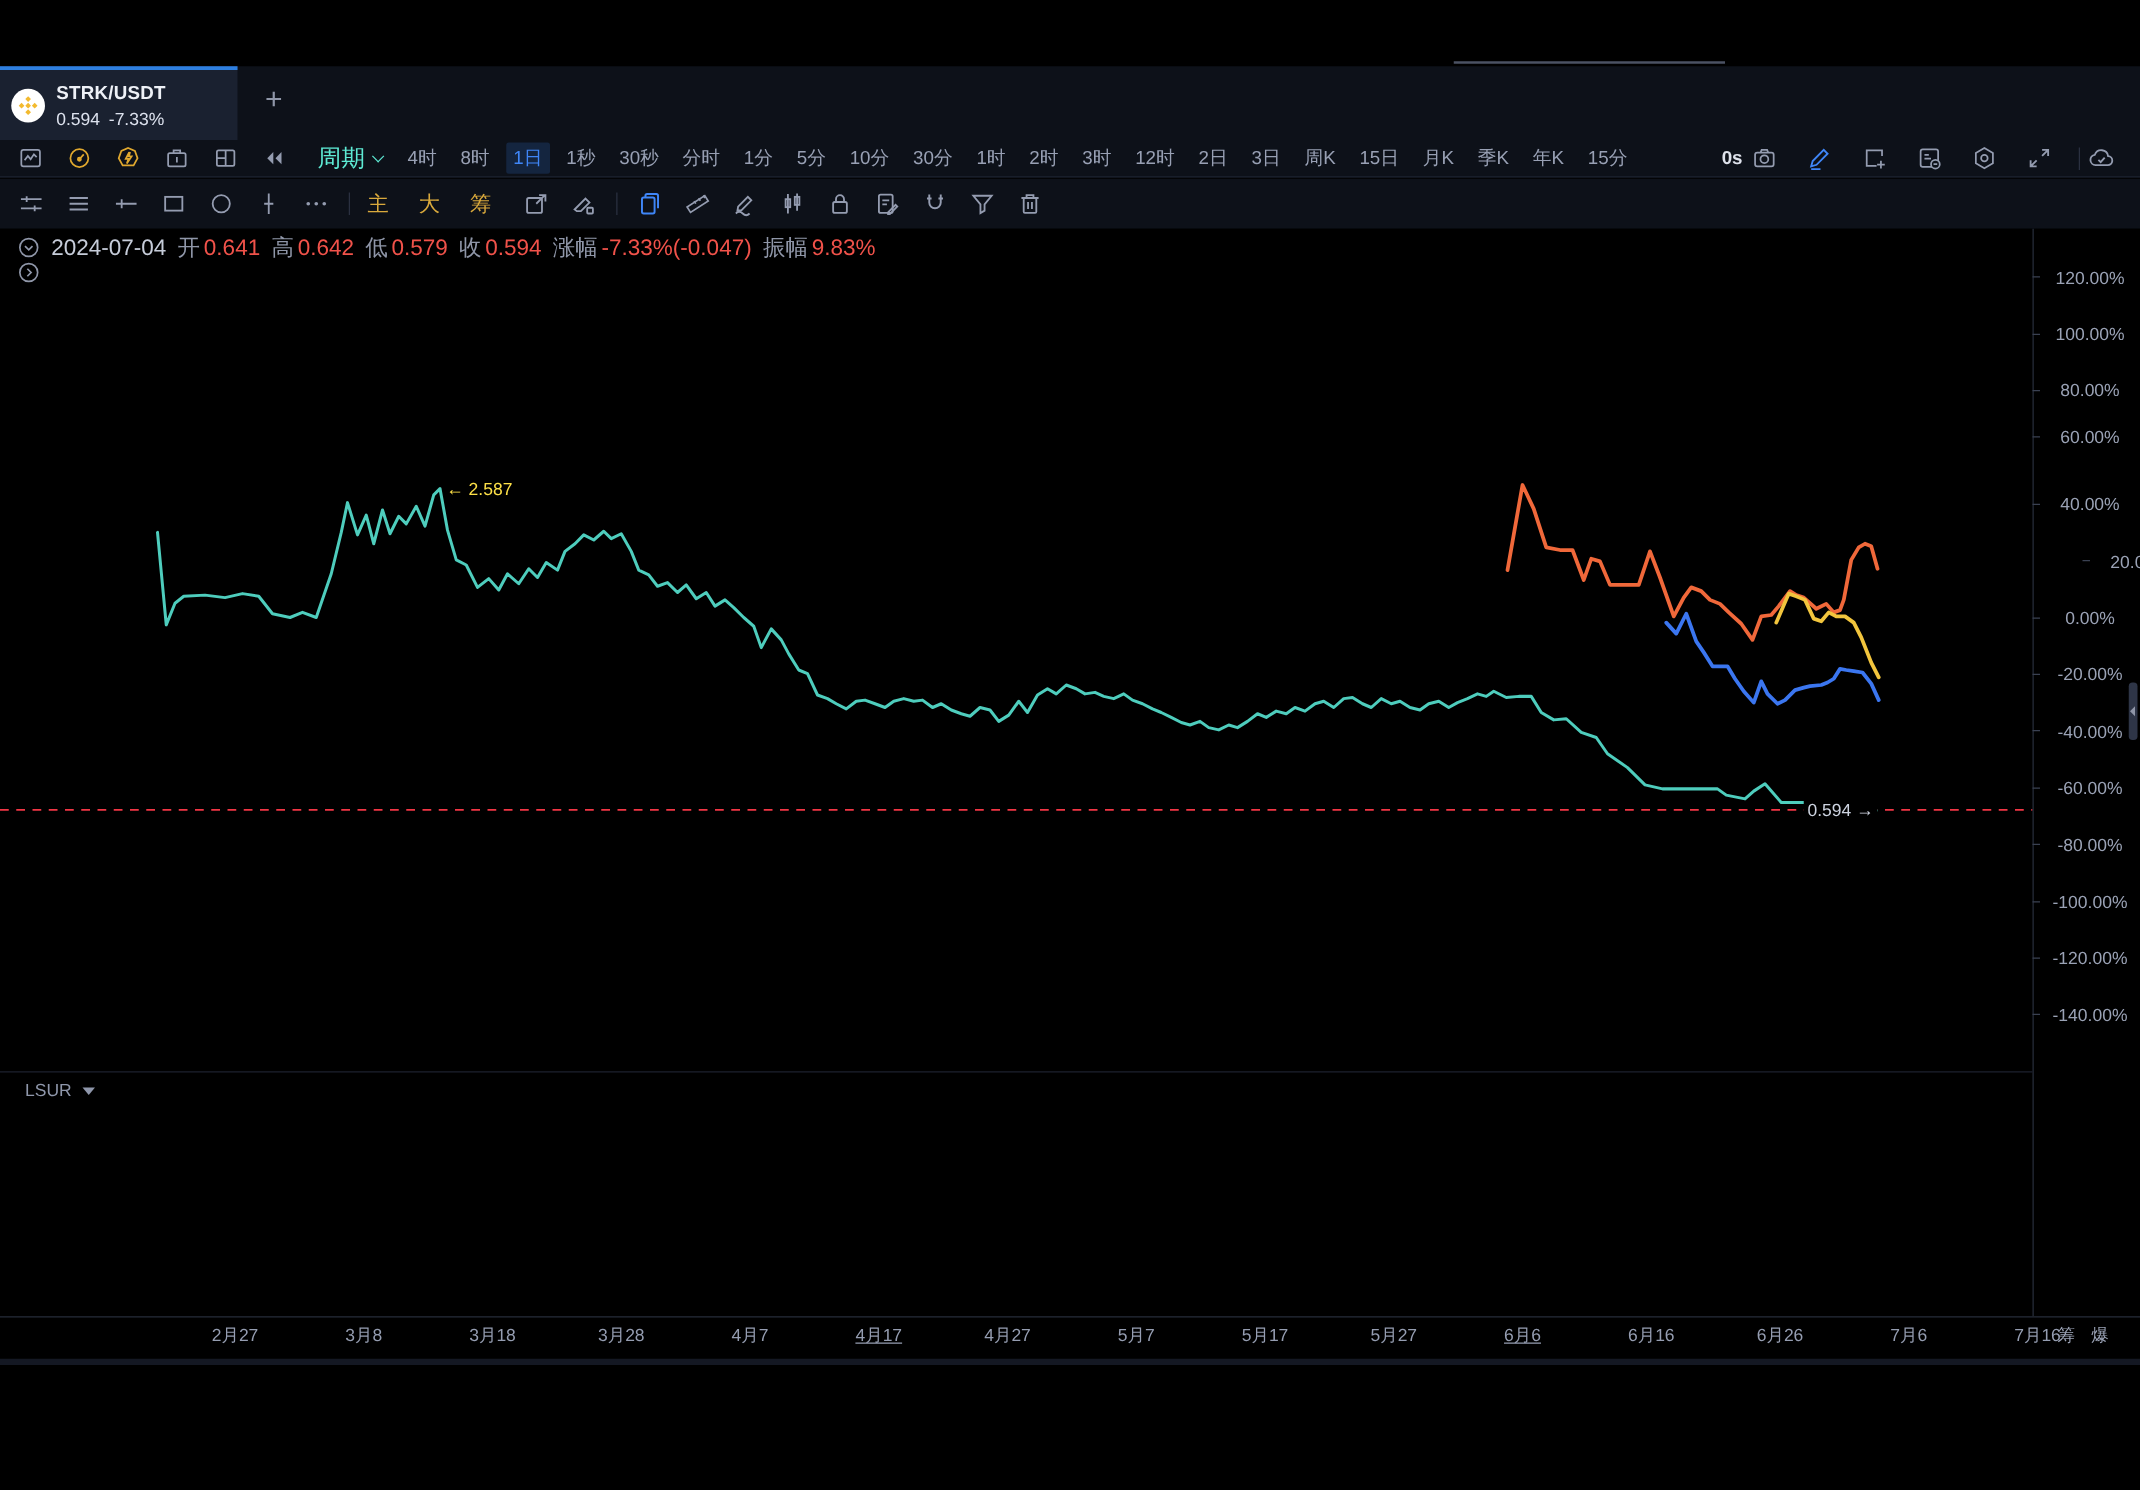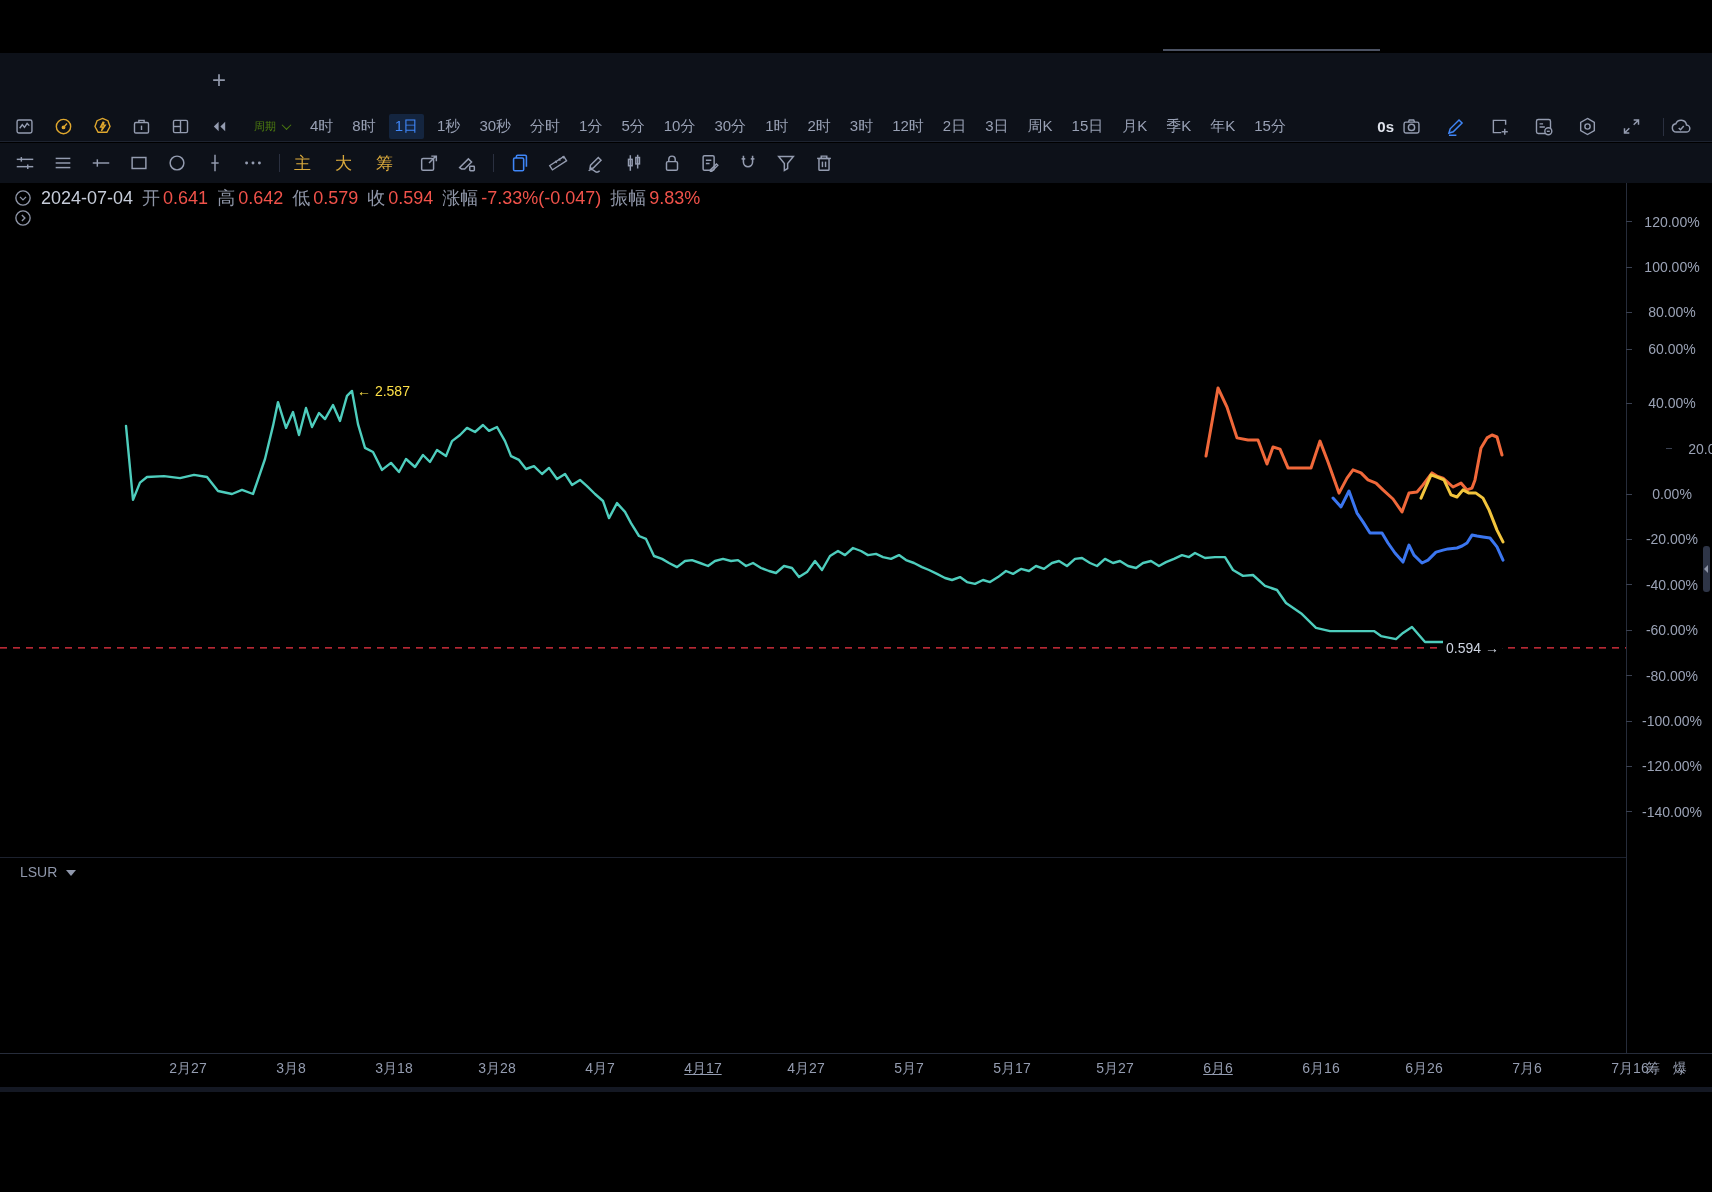--- a/index.html
+++ b/index.html
@@ -28,21 +28,21 @@
   .row1 { position:absolute; left:0; top:112px; width:1712px; height:30px; background:#0d1119;
           border-bottom:1px solid #1d2330; display:flex; align-items:center; padding:0 12px; }
   .row2 { position:absolute; left:0; top:143px; width:1712px; height:40px; background:#0d1119;
           display:flex; align-items:center; padding:0 13px; }
   .ticon { width:24px; height:24px; display:flex; align-items:center; justify-content:center;
            color:#949cb0; flex:0 0 auto; cursor:pointer; }
   .row1 .ticon { margin-right:15px; }
   .row2 .ticon { margin-right:14px; }
   .ticon svg { display:block; }
   .gold { color:#e0a82e; }
-  .period { color:#4d7c0f; font-size:11px; display:flex; align-items:center; cursor:pointer;
+  .period { color:#5eead4; font-size:19px; display:flex; align-items:center; cursor:pointer;
             margin:0 14px 0 8px; flex:0 0 auto; }
   .chev { width:7px; height:7px; border-right:1.5px solid currentColor; border-bottom:1.5px solid currentColor;
           transform:rotate(45deg) translate(-1px,-1px); display:inline-block; margin-left:7px; }
   .tfs { display:flex; align-items:center; }
   .tf { color:#98a0b4; font-size:15px; padding:3px 6px; margin-right:7px; cursor:pointer;
         border-radius:2px; white-space:nowrap; }
   .tf.sel { color:#3f86f7; background:#14253f; }
   .r1right { margin-left:auto; display:flex; align-items:center; }
   .r1right > * { margin-left:5px; flex:0 0 auto; }
   .countdown { color:#dfe3ec; font-size:15px; font-weight:bold; }
@@ -87,20 +87,37 @@
   .scrollthumb:after { content:""; position:absolute; left:1px; top:19px; width:0; height:0;
                  border-top:4px solid transparent; border-bottom:4px solid transparent; border-right:4px solid #8f96a8; }
 </style>
 </head>
 <body>
 
 <div class="root">
   <div class="topline"></div>
 
   <div class="tabbar">
+    <div class="tab">
+      <span class="tablogo">
+        <svg width="21" height="21" viewBox="0 0 24 24" fill="#f3ba2f">
+          <polygon points="12,3.4 14.6,6 12,8.6 9.4,6"></polygon>
+          <polygon points="6,9.4 8.6,12 6,14.6 3.4,12"></polygon>
+          <polygon points="18,9.4 20.6,12 18,14.6 15.4,12"></polygon>
+          <polygon points="12,9.4 14.6,12 12,14.6 9.4,12"></polygon>
+          <polygon points="12,15.4 14.6,18 12,20.6 9.4,18"></polygon>
+        </svg>
+      </span>
+      <span class="tabtext">
+        <div class="tabsym">STRK/USDT</div>
+        <div class="tabprice">
+          <span>0.594</span><span>-7.33%</span>
+        </div>
+      </span>
+    </div>
     <div class="newtab">+</div>
   </div>
 
   <div class="row1">
     <span class="ticon">
       <svg width="21" height="21" viewBox="0 0 24 24" fill="none" stroke="currentColor" stroke-width="1.6">
         <rect x="3.5" y="4.5" width="17" height="15" rx="2"></rect>
           <polyline points="6.5,14 9.5,10 12,13 15,8.5 17.5,11"></polyline>
         </svg>
     </span>

